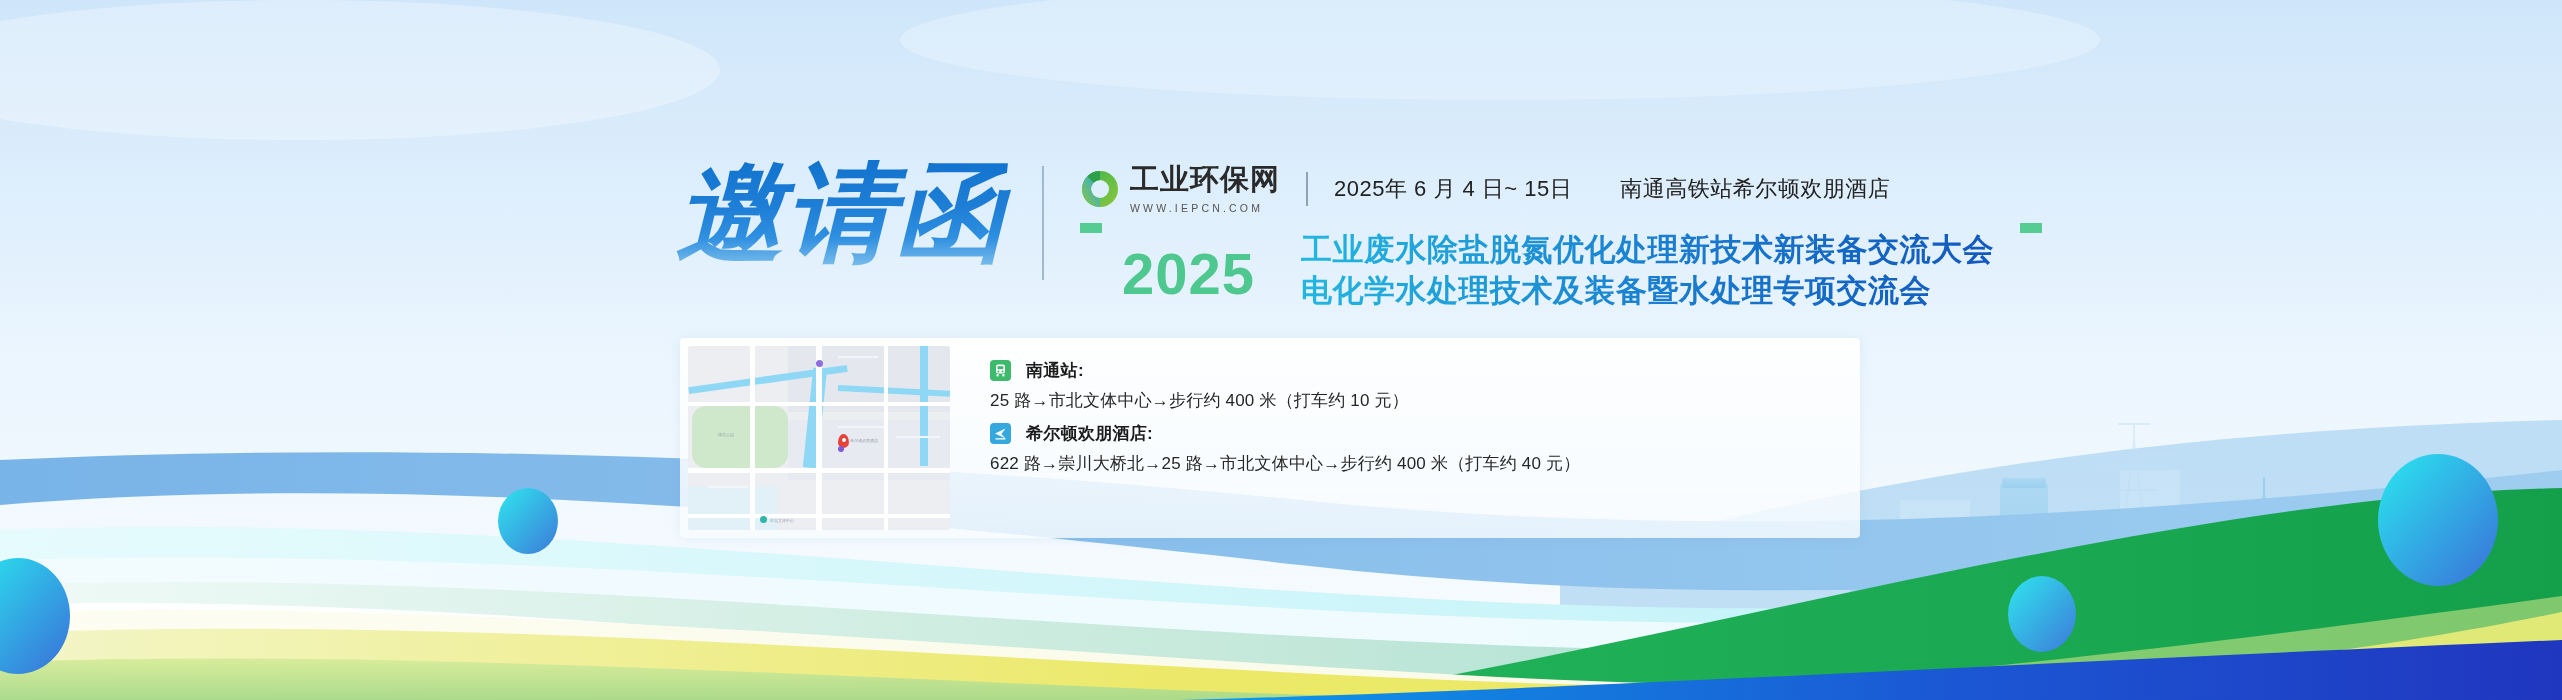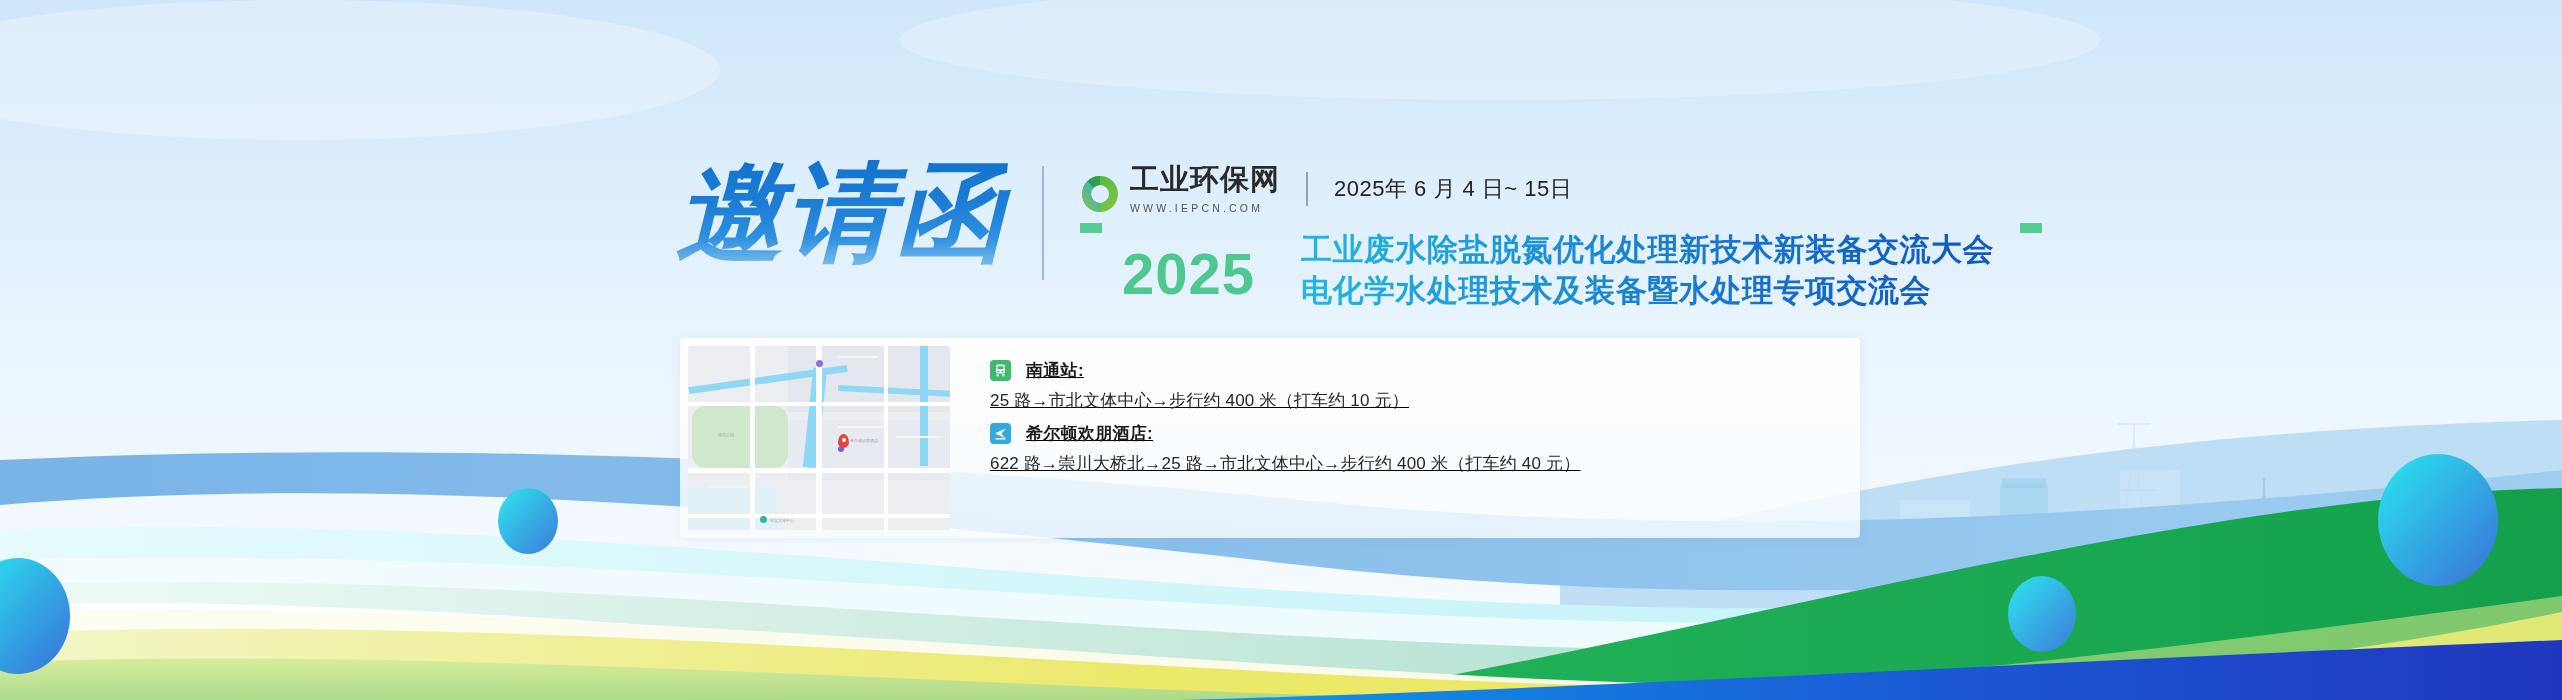--- a/index.html
+++ b/index.html
@@ -18,21 +18,21 @@
     font-family:"Liberation Serif","DejaVu Serif",serif;
     font-size:108px;line-height:1;font-weight:700;font-style:italic;
     letter-spacing:2px;
     background:linear-gradient(180deg,#1273cf 0%,#1f7fd6 45%,#2f8fe0 72%,#7fc0ec 100%);
     -webkit-background-clip:text;background-clip:text;color:transparent;
     padding-right:10px;white-space:nowrap;
   }
   #vrule{width:2px;height:114px;background:#9fb9cf;margin:6px 0 0 26px;}
   #right-head{margin-left:36px;padding-top:6px;}
   #toprow{display:flex;align-items:center;height:46px;}
-  #logo-wrap{display:flex;align-items:flex-end;}
+  #logo-wrap{display:flex;align-items:center;}
   #logo-mark{width:40px;height:40px;position:relative;flex:none;}
   #logo-text{margin-left:10px;display:flex;flex-direction:column;justify-content:center;}
   #logo-cn{font-size:29px;font-weight:700;color:#2a2a2a;letter-spacing:1px;line-height:1.05;
            font-family:"Liberation Sans","DejaVu Sans",sans-serif;}
   #logo-url{font-size:10.5px;color:#555;letter-spacing:3.2px;margin-top:8px;}
   #sep1{width:2px;height:34px;background:#8fa3b5;margin:0 26px;}
   #date-text{font-size:22px;color:#222;letter-spacing:.5px;white-space:nowrap;}
   #venue-text{font-size:22px;color:#222;letter-spacing:.5px;white-space:nowrap;margin-left:48px;}
 
   #conf{position:relative;margin-top:16px;display:flex;align-items:flex-start;}
@@ -67,21 +67,21 @@
   #map .water{position:absolute;background:#8fd8f5;}
   #map .park{position:absolute;background:#cfe8cb;}
   #map .road{position:absolute;background:#ffffff;}
   #map .roadg{position:absolute;background:#f4f5f7;}
   #map .blk{position:absolute;background:#e6e9ee;}
   #map .pin{position:absolute;width:11px;height:14px;background:#e8433a;border-radius:50% 50% 50% 50%/60% 60% 40% 40%;}
   #map .pin:after{content:"";position:absolute;left:3.5px;top:3.5px;width:4px;height:4px;background:#fff;border-radius:50%;}
   #map .dot{position:absolute;width:7px;height:7px;border-radius:50%;}
   #map .lbl{position:absolute;font-size:4px;color:#9aa2ad;white-space:nowrap;}
 
-  #routes{flex:1;padding:20px 0 0 30px;text-decoration:underline;}
+  #routes{flex:1;padding:20px 0 0 30px;}
   .route{margin-bottom:9px;}
   .route-head{display:flex;align-items:center;height:24px;}
   .ricon{width:21px;height:21px;border-radius:4px;position:relative;flex:none;}
   .ricon.train{background:#3dbb6d;}
   .ricon.train2{background:#8dc63f;}
   .ricon.plane{background:#35a8dd;}
   .ricon svg{position:absolute;left:3px;top:3px;}
   .rname{margin-left:15px;font-size:17px;font-weight:700;color:#1c1c1c;letter-spacing:.3px;}
   .rpath{margin-top:7px;font-size:17px;color:#262626;letter-spacing:.2px;white-space:nowrap;}
 </style>
@@ -256,20 +256,21 @@
                 <path d="M7.3 7.3 A18 18 0 0 1 20 2 v9 a9 9 0 0 0 -6.4 2.7 Z" fill="#2e9f4a"></path>
               </svg>
             </span>
             <span id="logo-text">
               <span id="logo-cn">工业环保网</span>
               <span id="logo-url">WWW.IEPCN.COM</span>
             </span>
           </div>
           <span id="sep1"></span>
           <span id="date-text">2025年 6 月 4 日~ 15日</span>
+          <span id="venue-text">南通高铁站希尔顿欢朋酒店</span>
         </div>
 
         <div id="conf">
           <span class="brk l">
               <i class="v"></i>
               <i class="t"></i>
               <i class="b"></i>
             </span>
           <span id="year">2025</span>
           <span id="sep2"></span>

